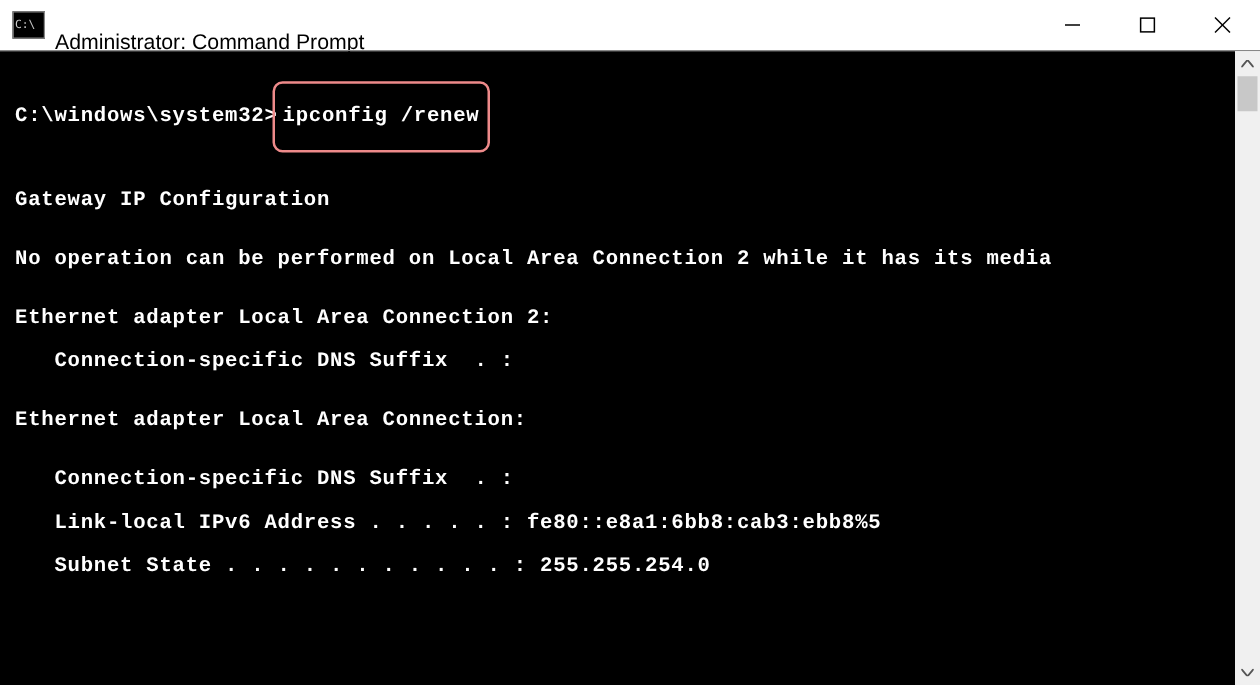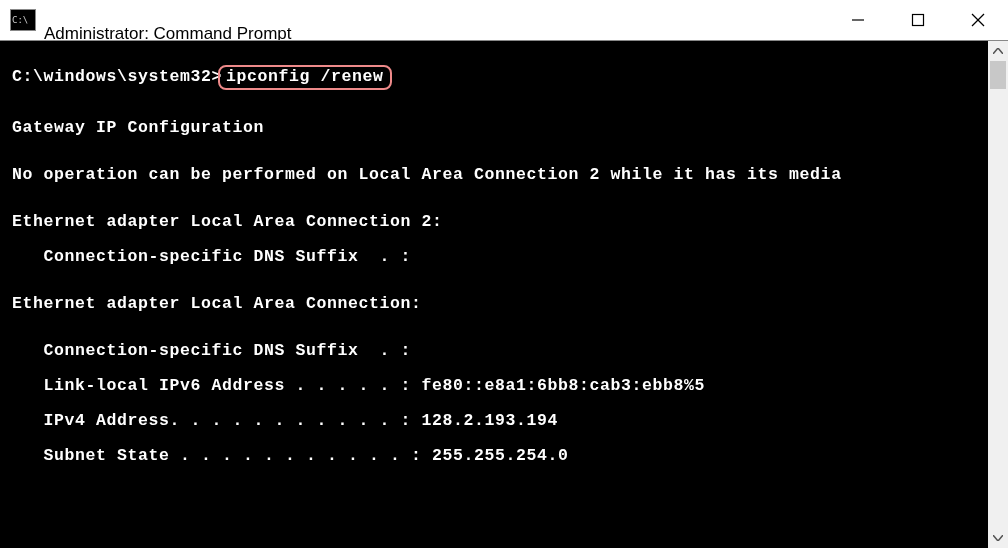--- a/index.html
+++ b/index.html
@@ -73,21 +73,21 @@
     font-weight: bold;
     line-height: 1.0;
     padding: 10px 8px 8px 12px;
     white-space: pre;
     letter-spacing: 0.6px;
     overflow: hidden;
   }
   .highlight-box {
     border: 2px solid #ee8a8a;
     border-radius: 8px;
-    padding: 2px 6px;
+    padding: 18px 6px;
     display: inline-block;
     margin-left: -4px;
   }
   .scrollbar {
     width: 20px;
     background: #f0f0f0;
     position: relative;
   }
   .scroll-up, .scroll-down {
     position: absolute;
@@ -140,21 +140,20 @@
 
 <div class="client-wrap">
   <div class="terminal"><div class="block"><span>C:\windows\system32&gt;</span><span class="highlight-box">ipconfig /renew</span></div>
 <div class="block">Gateway IP Configuration</div>
 <div class="block">No operation can be performed on Local Area Connection 2 while it has its media</div>
 <div class="block">Ethernet adapter Local Area Connection 2:</div>
 <div class="tight">   Connection-specific DNS Suffix  . :</div>
 <div class="block">Ethernet adapter Local Area Connection:</div>
 <div class="block">   Connection-specific DNS Suffix  . :</div>
 <div class="tight">   Link-local IPv6 Address . . . . . : fe80::e8a1:6bb8:cab3:ebb8%5</div>
-<div class="tight">   IPv4 Address. . . . . . . . . . . : 128.2.193.194</div>
 <div class="tight">   Subnet State . . . . . . . . . . . : 255.255.254.0</div>
 
 </div>
   <div class="scrollbar">
     <div class="scroll-up">
       <svg width="10" height="6">
           <polyline points="0,6 5,0 10,6" fill="none" stroke="#555" stroke-width="1.5"></polyline>
         </svg>
     </div>
     <div class="scroll-thumb"></div>

